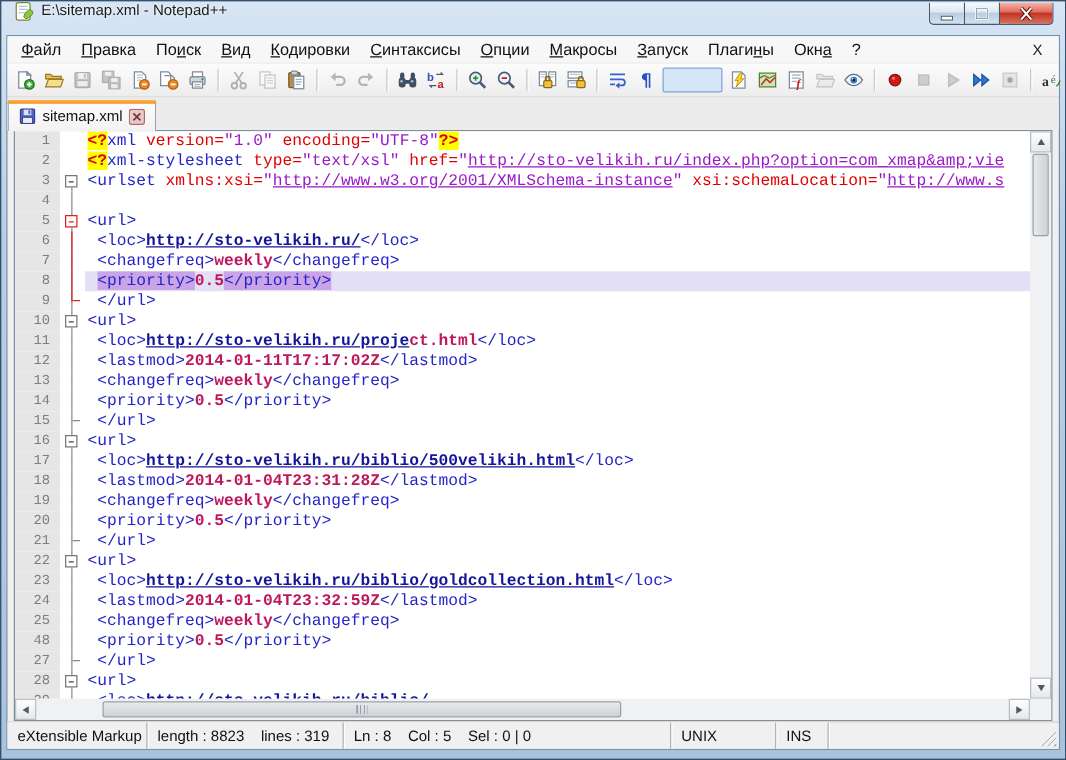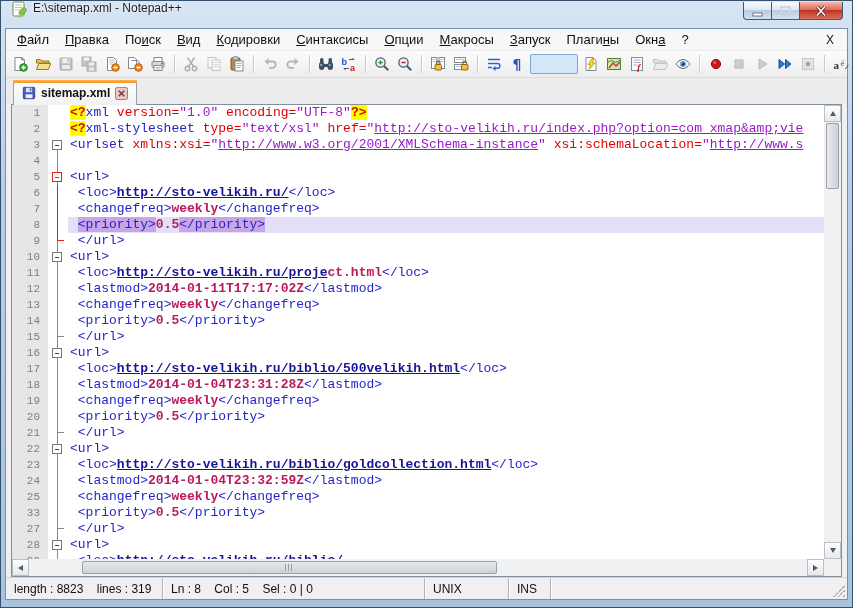--- a/index.html
+++ b/index.html
@@ -22,21 +22,21 @@
   .mitem{padding:2px 8px;cursor:default;}
   .menu-x{margin-left:auto;padding-right:13px;font-size:12px;color:#222;font-family:"Liberation Sans",sans-serif;}
   
   .toolbar{height:27px;background:linear-gradient(#fcfcfc,#ededed);display:flex;align-items:center;padding:0 4px;gap:3px;border-bottom:1px solid #dcdcdc;}
   .tbtn{width:20px;height:20px;display:flex;align-items:center;justify-content:center;border:1px solid transparent;border-radius:2px;flex:none;}
   .tbtn svg{width:16px;height:16px;display:block;}
   .tbtn.pressed{background:#d5e6f8;border-color:#7ba7d7;padding-left:46px;}
   .tbtn.dis{filter:grayscale(1) opacity(.45);}
   .tsep{width:1px;height:18px;background:#c9c9c9;box-shadow:1px 0 0 #fff;margin:0 3px;flex:none;}
   
-  .tabbar{height:26px;display:flex;align-items:flex-end;padding-left:7px;background:#ececec;font-weight:bold;}
+  .tabbar{height:26px;display:flex;align-items:flex-end;background:#ececec;}
   .tab{height:25px;display:flex;align-items:center;gap:5px;padding:0 8px;background:linear-gradient(#fdfdfd,#f2f2f2);border:1px solid #98a0a8;border-bottom:none;border-radius:2px 2px 0 0;position:relative;font-size:12px;color:#111;margin-bottom:-1px;z-index:2;}
   .tab::before{content:"";position:absolute;left:-1px;right:-1px;top:-1px;height:3px;background:linear-gradient(#ffb554,#f78f1e);border-radius:2px 2px 0 0;}
   .tab svg{display:block;}
   
   .editorwrap{flex:1;margin:0 5px;border:1px solid #828f9c;background:#fff;position:relative;overflow:hidden;}
   .codeview{position:absolute;top:0;left:0;right:17px;bottom:17px;overflow:hidden;background:#fff;}
   .row{display:flex;height:16px;line-height:16px;font-family:"Liberation Mono",monospace;font-size:13px;}
   .num{width:36px;flex:none;background:#e6e6e6;color:#7e7e7e;text-align:right;padding-right:8px;font-size:11px;line-height:16px;}
   .foldm{width:20px;flex:none;background:#fff;position:relative;}
   .code{flex:1;white-space:pre;overflow:hidden;padding-left:2px;color:#000;}
@@ -543,21 +543,21 @@
               <div class="num" data-name="line-number">24</div>
               <div class="foldm g" data-name="fold-margin"></div>
               <div class="code" data-name="code-text"><span class="tk-pl"> </span><span class="tk-tag">&lt;lastmod&gt;</span><span class="tk-text">2014-01-04T23:32:59Z</span><span class="tk-tag">&lt;/lastmod&gt;</span></div>
             </div>
             <div class="row" data-name="code-line-25">
               <div class="num" data-name="line-number">25</div>
               <div class="foldm g" data-name="fold-margin"></div>
               <div class="code" data-name="code-text"><span class="tk-pl"> </span><span class="tk-tag">&lt;changefreq&gt;</span><span class="tk-text">weekly</span><span class="tk-tag">&lt;/changefreq&gt;</span></div>
             </div>
             <div class="row" data-name="code-line-26">
-              <div class="num" data-name="line-number">33</div>
+              <div class="num" data-name="line-number">48</div>
               <div class="foldm g" data-name="fold-margin"></div>
               <div class="code" data-name="code-text"><span class="tk-pl"> </span><span class="tk-tag">&lt;priority&gt;</span><span class="tk-text">0.5</span><span class="tk-tag">&lt;/priority&gt;</span></div>
             </div>
             <div class="row" data-name="code-line-27">
               <div class="num" data-name="line-number">27</div>
               <div class="foldm g" data-name="fold-margin">
                 <i class="tick"></i>
               </div>
               <div class="code" data-name="code-text"><span class="tk-pl"> </span><span class="tk-tag">&lt;/url&gt;</span></div>
             </div>
@@ -591,20 +591,21 @@
         <div class="hthumb" data-name="horizontal-scroll-thumb">
             <i></i>
           </div>
         <div class="sbtn sb-rt" data-name="scroll-right-button">
             <span></span>
           </div>
       </div>
       <div class="scorner" data-name="scrollbar-corner"></div>
     </div>
     <div class="statusbar" data-name="status-bar">
+      <div class="sseg" data-name="status-doctype">eXtensible Markup</div>
         <div class="sseg" data-name="status-length-lines">length : 8823    lines : 319</div>
         <div class="sseg" data-name="status-cursor">Ln : 8    Col : 5    Sel : 0 | 0</div>
         <div class="sseg" data-name="status-eol">UNIX</div>
         <div class="sseg" data-name="status-insert-mode">INS</div>
         <div class="grip" data-name="resize-grip"></div>
     </div>
   </div>
 </div>
 
 </body></html>

